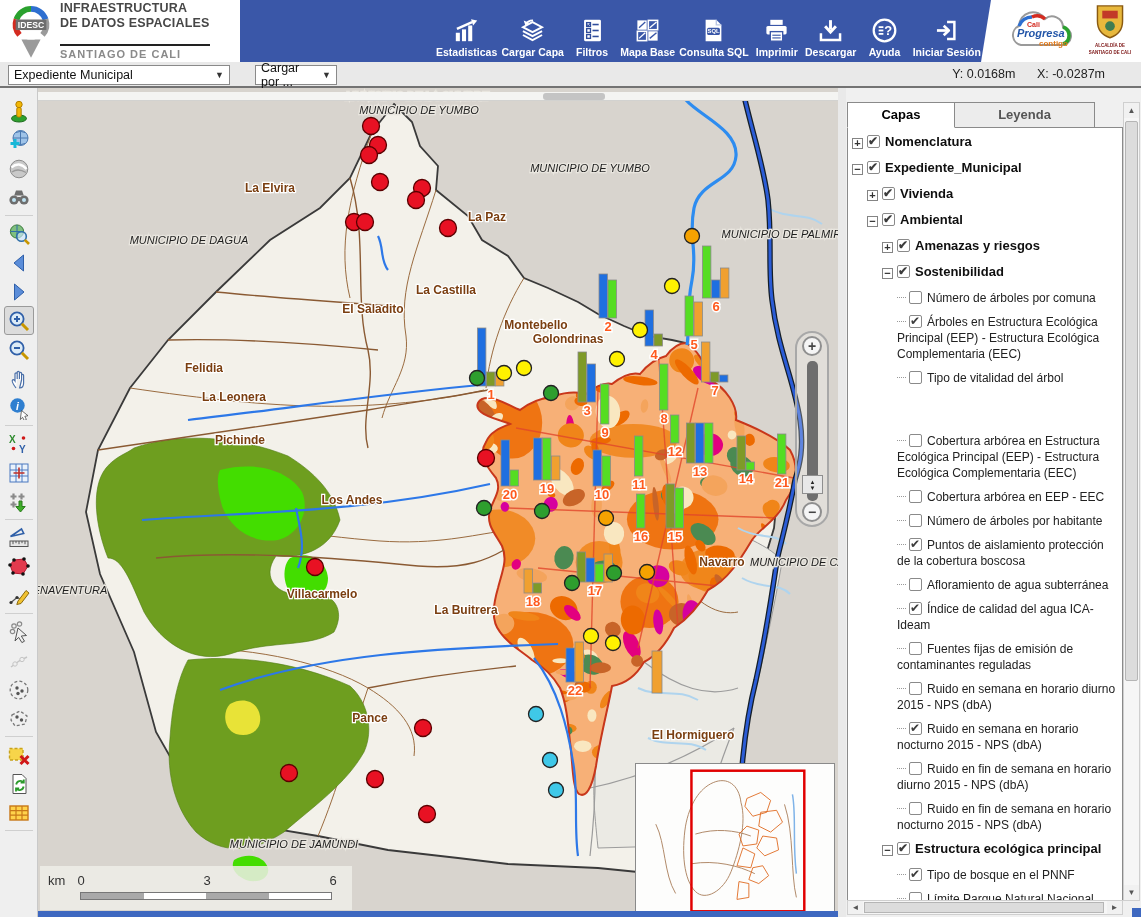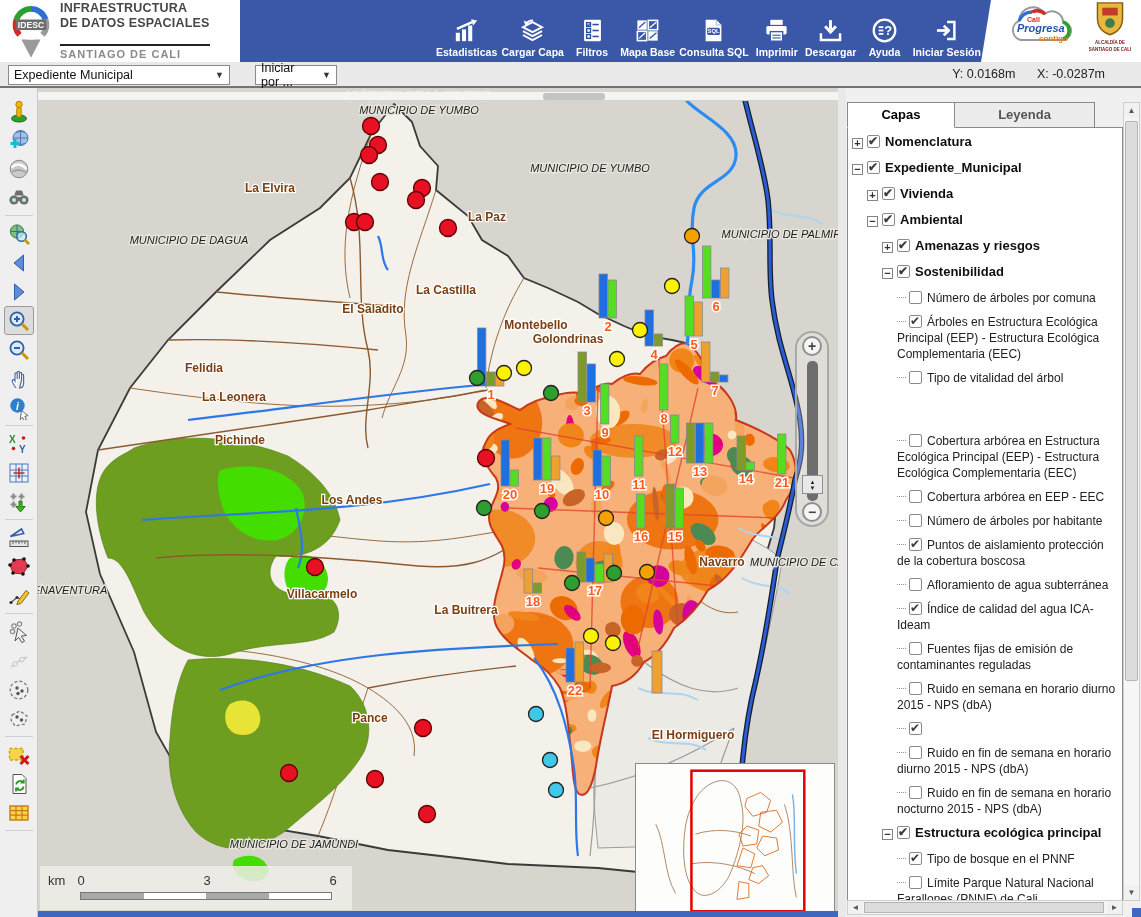--- a/index.html
+++ b/index.html
@@ -13,21 +13,21 @@
   .pin{width:46px;height:56px;margin-right:6px;}
   .titles{line-height:13px;}
   .t1,.t2{font-size:12.5px;font-weight:bold;color:#474747;letter-spacing:.2px;}
   .t2{border-bottom:2px solid #222;display:inline-block;padding-bottom:14px;}
   .t3{font-size:11px;font-weight:bold;color:#8a8a8a;letter-spacing:1px;margin-top:2px;}
   .hdr-tools{position:absolute;left:436px;top:6px;width:545px;height:52px;display:flex;justify-content:space-between;}
   .tbtn{display:flex;flex-direction:column;align-items:center;justify-content:flex-end;color:#fff;cursor:pointer;min-width:48px;}
   .tbtn svg{width:27px;height:27px;margin-bottom:2px;}
   .tbtn span{font-size:10.5px;font-weight:bold;white-space:nowrap;}
   .hdr-right{position:absolute;right:0;top:0;width:164px;height:62px;background:#fff;
-    clip-path:polygon(14px 0,164px 0,164px 62px,4px 62px);display:flex;align-items:flex-start;justify-content:flex-end;gap:6px;padding-right:6px;}
+    clip-path:polygon(14px 0,164px 0,164px 62px,4px 62px);display:flex;align-items:center;justify-content:flex-end;gap:6px;padding-right:6px;}
   .cloud{width:74px;height:52px;}
   .shield{width:50px;height:56px;}
 
   
   .subbar{position:absolute;left:0;top:62px;width:1141px;height:26px;background:#E9E9E9;border-bottom:2px solid #737373;}
   .sel{position:absolute;top:3px;height:20px;background:#fff;border:1px solid #8a8a8a;font-size:12.5px;color:#111;
        display:flex;align-items:center;justify-content:space-between;padding:0 5px;cursor:pointer;}
   .sel .arr{font-size:9px;color:#333;margin-left:8px;}
   .coords{position:absolute;right:36px;top:5px;font-size:12.5px;color:#222;}
   .coords span{margin-left:18px;}
@@ -229,21 +229,21 @@
       </svg>
     </div>
   </header>
 
   <div class="subbar">
     <div class="sel" style="left:8px;width:222px;">
       <span>Expediente Municipal</span>
       <span class="arr">▼</span>
     </div>
     <div class="sel" style="left:255px;width:82px;">
-      <span>Iniciar por ...</span>
+      <span>Cargar por ...</span>
       <span class="arr">▼</span>
     </div>
     <div class="coords">
       <span>Y: 0.0168m</span>
       <span>X: -0.0287m</span>
     </div>
   </div>
 
   <div class="ltb" id="ltb">
       <div class="ltool">
@@ -954,21 +954,21 @@
           <div class="trow leaf" style="padding-left: 47px;"><span class="stub"></span><span class="cbx on"></span><span class="tlabel">Árboles en Estructura Ecológica Principal (EEP) - Estructura Ecológica Complementaria (EEC)</span></div>
           <div class="trow leaf" style="padding-left: 47px;"><span class="stub"></span><span class="cbx"></span><span class="tlabel">Tipo de vitalidad del árbol</span></div>
           <div class="trow leaf" style="padding-left: 47px; margin-top: 47px;"><span class="stub"></span><span class="cbx"></span><span class="tlabel">Cobertura arbórea en Estructura Ecológica Principal (EEP) - Estructura Ecológica Complementaria (EEC)</span></div>
           <div class="trow leaf" style="padding-left: 47px;"><span class="stub"></span><span class="cbx"></span><span class="tlabel">Cobertura arbórea en EEP - EEC</span></div>
           <div class="trow leaf" style="padding-left: 47px;"><span class="stub"></span><span class="cbx"></span><span class="tlabel">Número de árboles por habitante</span></div>
           <div class="trow leaf" style="padding-left: 47px;"><span class="stub"></span><span class="cbx on"></span><span class="tlabel">Puntos de aislamiento protección de la cobertura boscosa</span></div>
           <div class="trow leaf" style="padding-left: 47px;"><span class="stub"></span><span class="cbx"></span><span class="tlabel">Afloramiento de agua subterránea</span></div>
           <div class="trow leaf" style="padding-left: 47px;"><span class="stub"></span><span class="cbx on"></span><span class="tlabel">Índice de calidad del agua ICA-Ideam</span></div>
           <div class="trow leaf" style="padding-left: 47px;"><span class="stub"></span><span class="cbx"></span><span class="tlabel">Fuentes fijas de emisión de contaminantes reguladas</span></div>
           <div class="trow leaf" style="padding-left: 47px;"><span class="stub"></span><span class="cbx"></span><span class="tlabel">Ruido en semana en horario diurno 2015 - NPS (dbA)</span></div>
-          <div class="trow leaf" style="padding-left: 47px;"><span class="stub"></span><span class="cbx on"></span></div>
+          <div class="trow leaf" style="padding-left: 47px;"><span class="stub"></span><span class="cbx on"></span><span class="tlabel">Ruido en semana en horario nocturno 2015 - NPS (dbA)</span></div>
           <div class="trow leaf" style="padding-left: 47px;"><span class="stub"></span><span class="cbx"></span><span class="tlabel">Ruido en fin de semana en horario diurno 2015 - NPS (dbA)</span></div>
           <div class="trow leaf" style="padding-left: 47px;"><span class="stub"></span><span class="cbx"></span><span class="tlabel">Ruido en fin de semana en horario nocturno 2015 - NPS (dbA)</span></div>
           <div class="trow cat" style="padding-left: 32px;"><span class="exp">−</span><span class="cbx on"></span><span class="tlabel">Estructura ecológica principal</span></div>
           <div class="trow leaf" style="padding-left: 47px;"><span class="stub"></span><span class="cbx on"></span><span class="tlabel">Tipo de bosque en el PNNF</span></div>
           <div class="trow leaf" style="padding-left: 47px;"><span class="stub"></span><span class="cbx"></span><span class="tlabel">Límite Parque Natural Nacional Farallones (PNNF) de Cali</span></div>
           <div class="trow cat" style="padding-left: 2px;"><span class="exp">+</span><span class="cbx on"></span><span class="tlabel">Socioeconómico</span></div>
         </div>
       </div>
     <div class="vscroll">
       <div class="sa up">▲</div>

